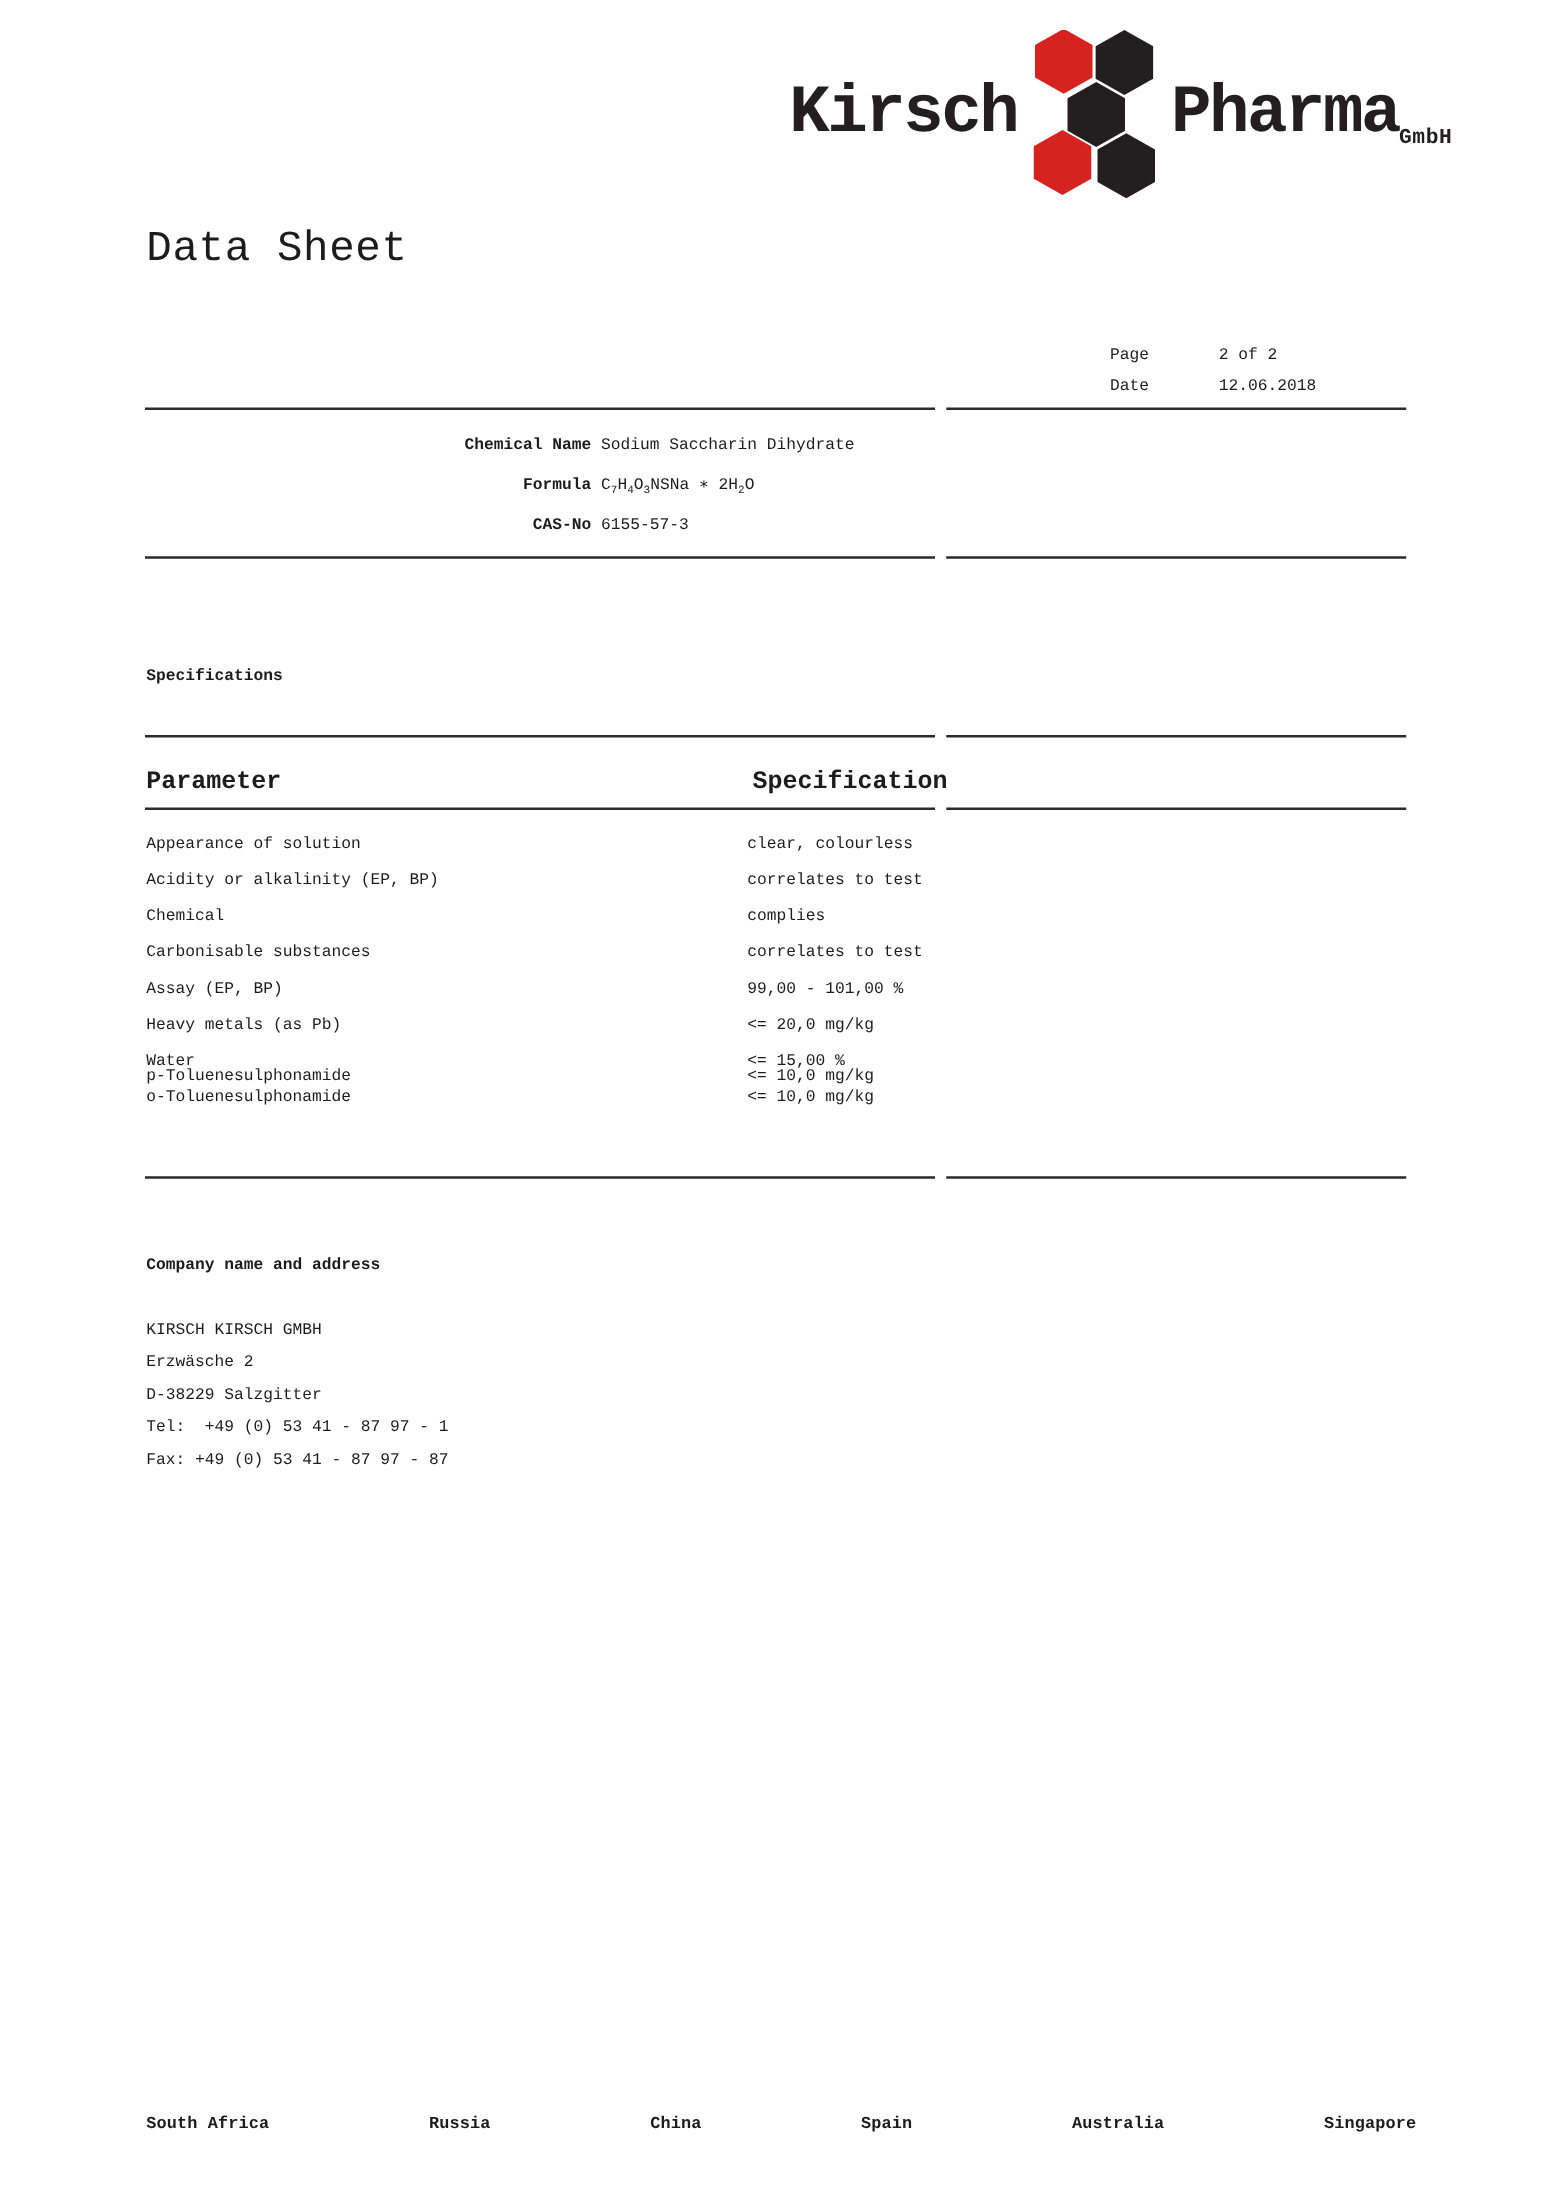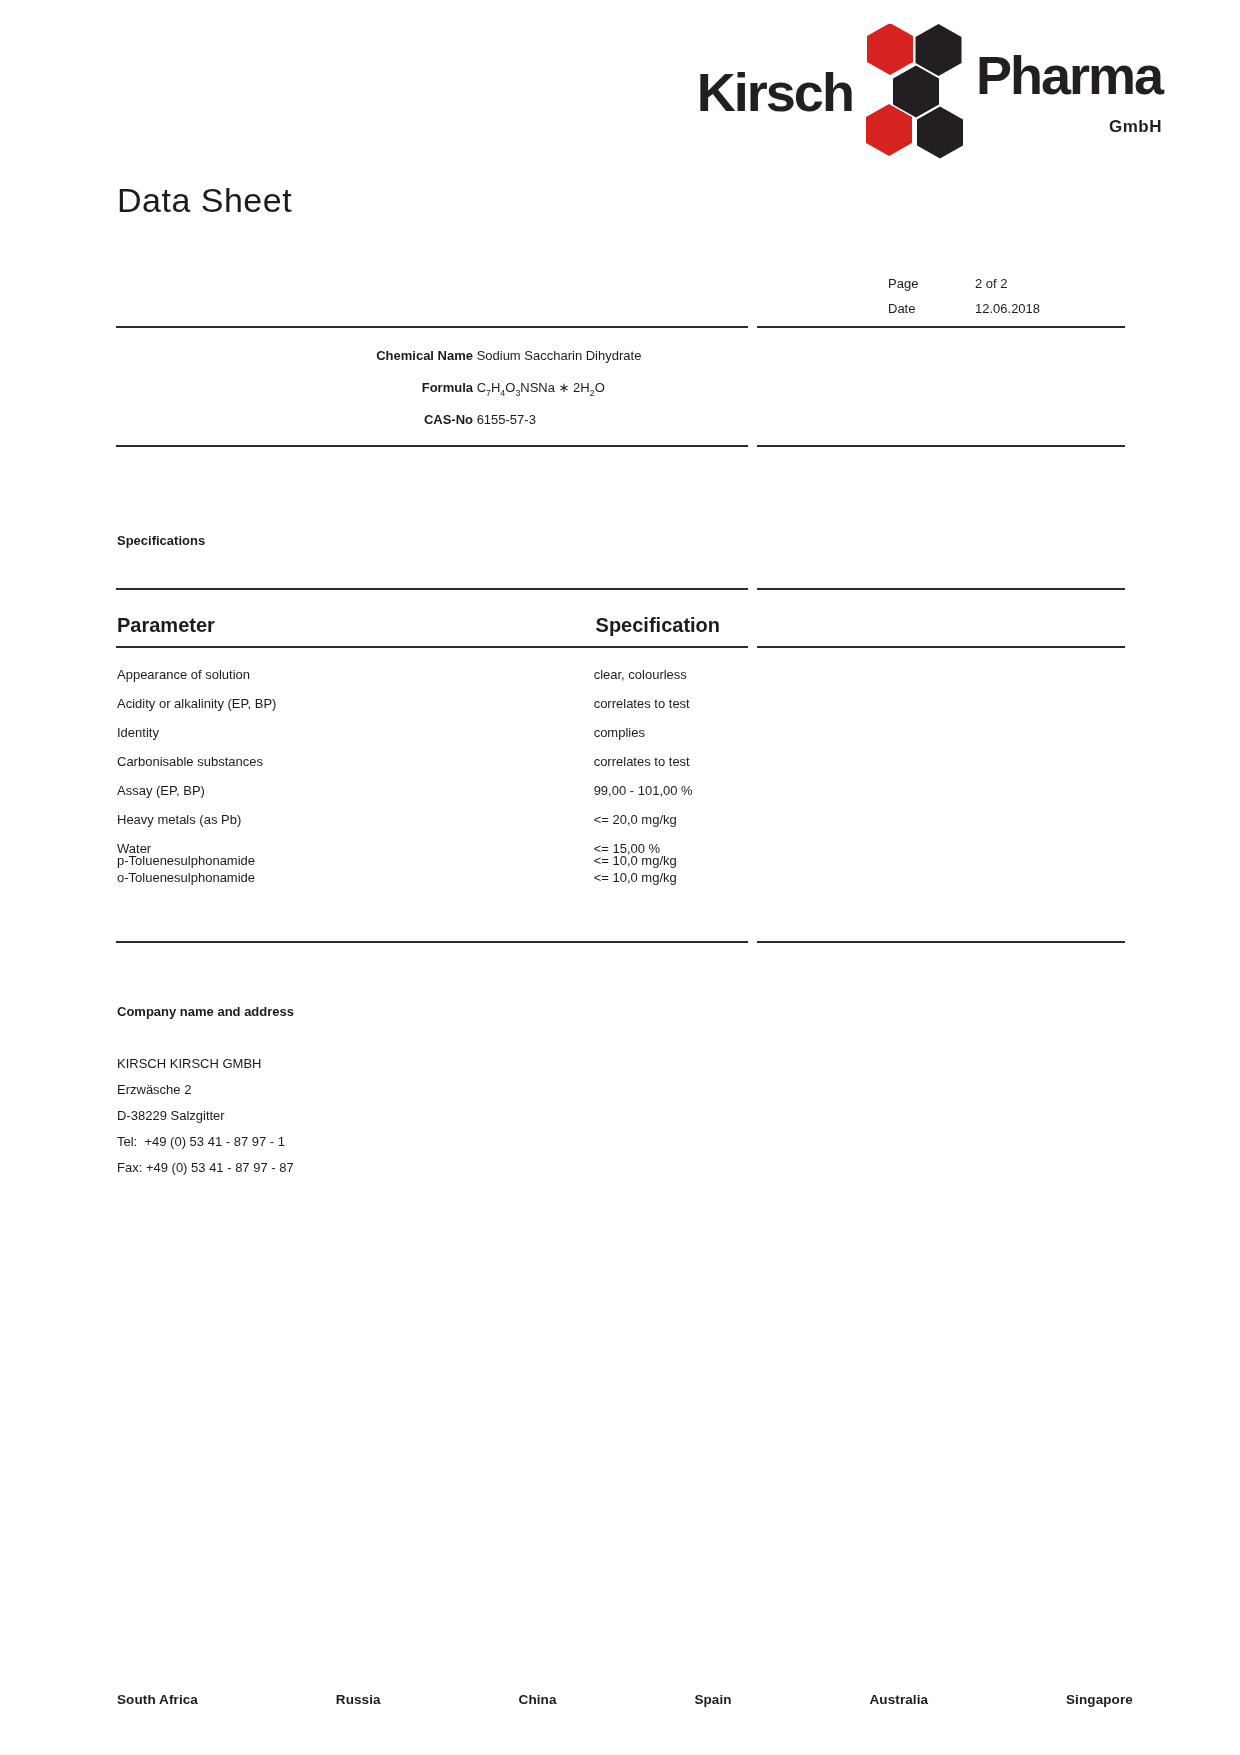--- a/index.html
+++ b/index.html
@@ -1,21 +1,21 @@
 <!DOCTYPE html>
 <html><head>
 <meta charset="utf-8">
 <style>
   html, body { margin: 0; padding: 0; background: #ffffff; }
   .page {
     position: relative;
     width: 1240px;
     height: 1755px;
     background: #ffffff;
-    font-family: Liberation Sans, sans-serif;
+    font-family: Liberation Mono, monospace;
     color: #1c1c1c;
     overflow: hidden;
   }
   .t { font-size: 13px; line-height: 1.15; color: #1c1c1c; }
   .bold { font-weight: bold; }
 
   
   .logo {
     position: absolute;
     top: 24px;
@@ -27,21 +27,20 @@
   }
   .wordmark {
     font-weight: bold;
     font-size: 54px;
     line-height: 1;
     letter-spacing: -2px;
     color: #231f20;
   }
   .pharma-col {
     display: flex;
-    flex-direction: column;
     align-items: flex-end;
   }
   .gmbh {
     font-weight: bold;
     font-size: 17px;
     line-height: 1;
     margin-top: 16px;
     letter-spacing: 0.5px;
     color: #231f20;
   }
@@ -163,21 +162,21 @@
 
   <div class="tbl-row t" style="top:668px">
     <span class="col-param">Appearance of solution</span>
     <span>clear, colourless</span>
   </div>
   <div class="tbl-row t" style="top:697px">
     <span class="col-param">Acidity or alkalinity (EP, BP)</span>
     <span>correlates to test</span>
   </div>
   <div class="tbl-row t" style="top:726px">
-    <span class="col-param">Identity</span>
+    <span class="col-param">Chemical</span>
     <span>complies</span>
   </div>
   <div class="tbl-row t" style="top:755px">
     <span class="col-param">Carbonisable substances</span>
     <span>correlates to test</span>
   </div>
   <div class="tbl-row t" style="top:784px">
     <span class="col-param">Assay (EP, BP)</span>
     <span>99,00 - 101,00 %</span>
   </div>

